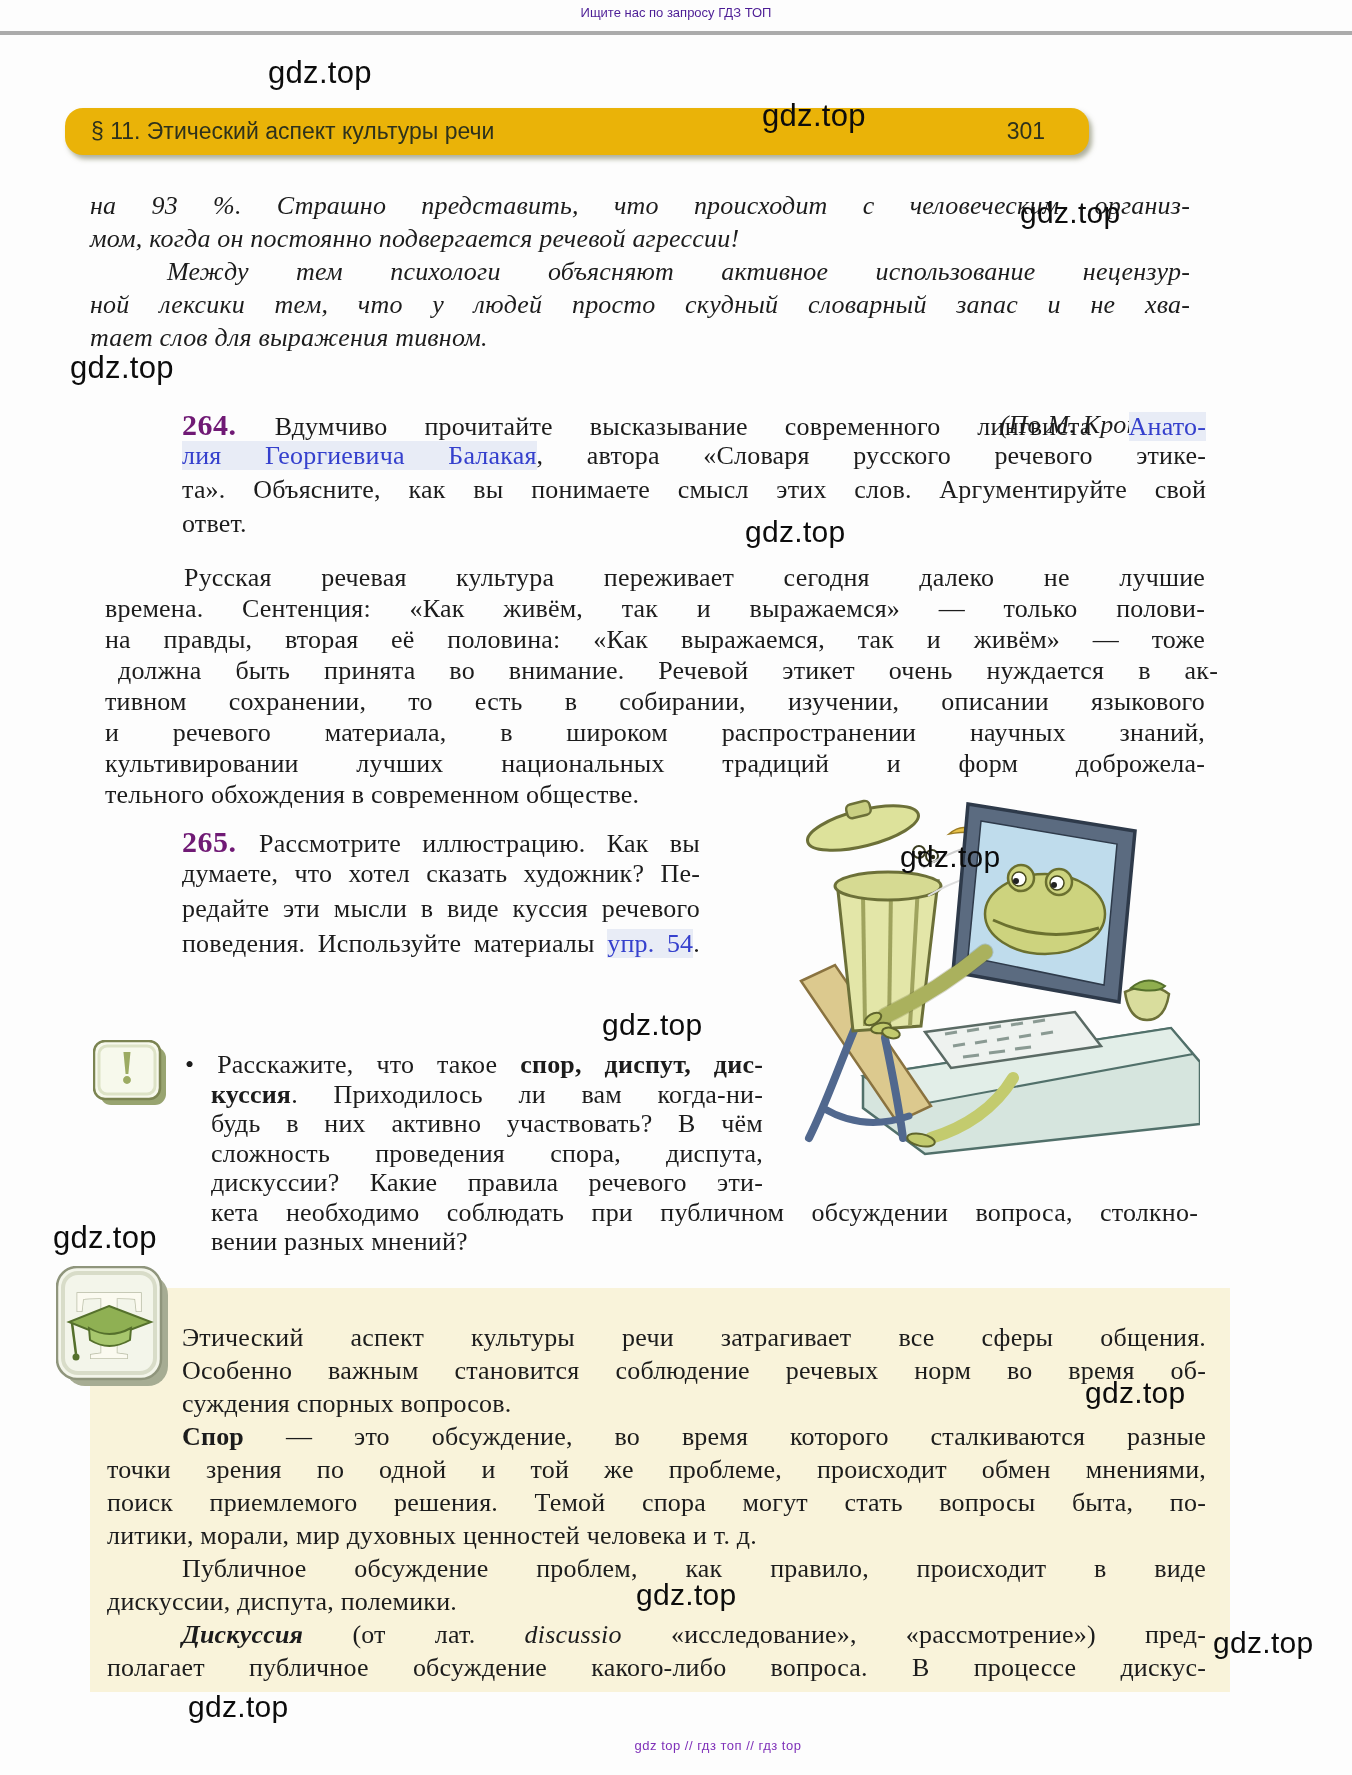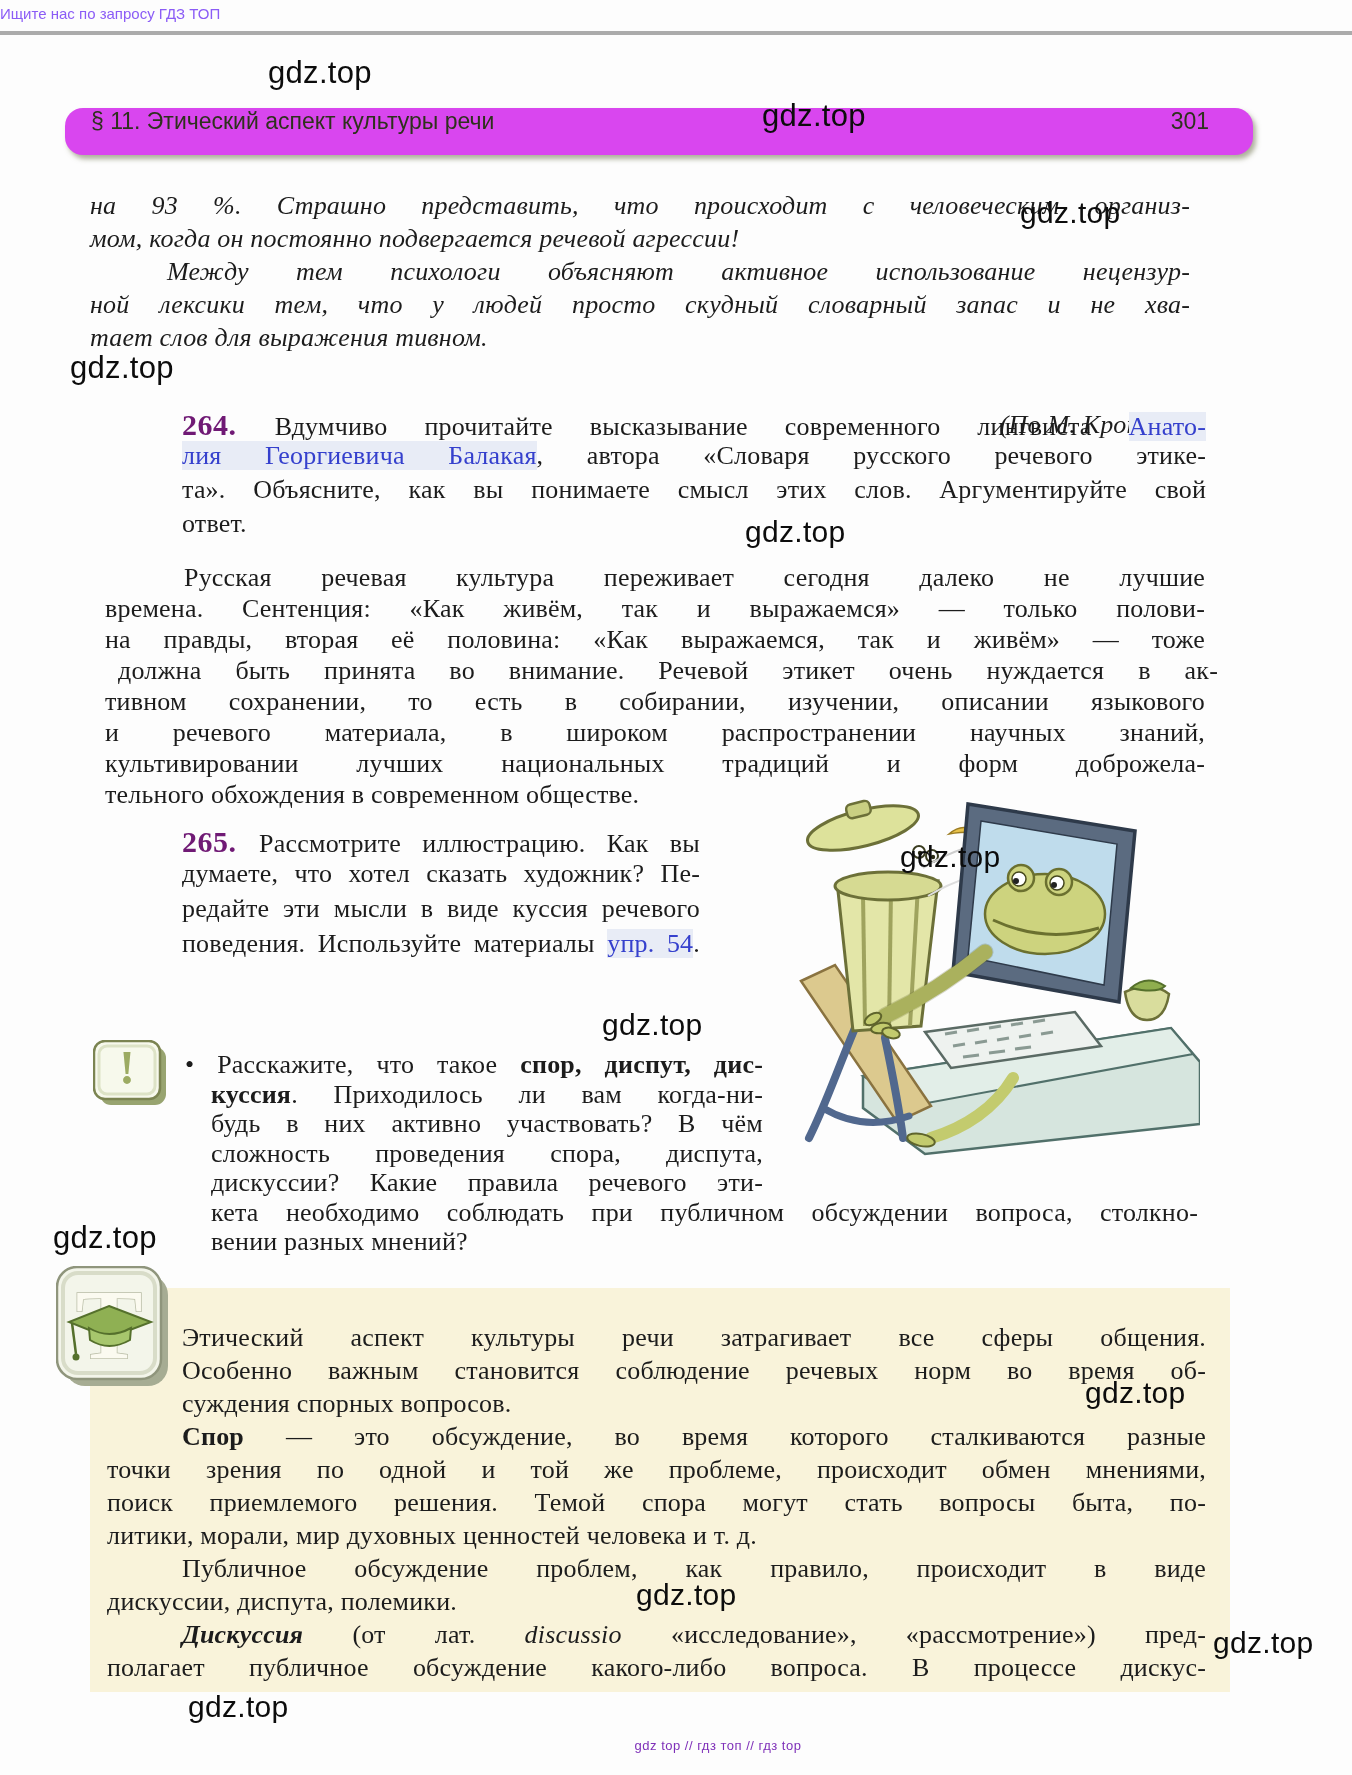--- a/index.html
+++ b/index.html
@@ -1,28 +1,28 @@
 <!DOCTYPE html>
 <html><head>
 <meta charset="utf-8">
 <style>
   html,body{margin:0;padding:0;background:#ffffff;}
   .page{position:relative;width:1352px;height:1775px;background:#fdfdfd;overflow:hidden;
         font-family:"Liberation Serif",serif;}
   
-  .top-note{position:absolute;top:5px;left:0;width:100%;
-            font-family:"Liberation Sans",sans-serif;font-size:15px;font-weight:500;color:#8b5cf6;}
+  .top-note{position:absolute;top:5px;left:0;width:100%;text-align:center;
+            font-family:"Liberation Sans",sans-serif;font-size:13px;font-weight:500;color:#4c1d95;}
   .top-rule{position:absolute;top:31px;left:0;width:100%;height:4px;background:#ababab;}
   
   .wm{position:absolute;font-family:"Liberation Sans",sans-serif;font-weight:500;color:#0c0c0c;
       font-size:30px;letter-spacing:.3px;white-space:nowrap;z-index:30;}
   
-  .hdr{position:absolute;left:65px;top:108px;width:1188px;height:47px;background:#d946ef;
+  .hdr{position:absolute;left:65px;top:108px;width:1024px;height:47px;background:#eab308;
        border-radius:18px;box-shadow:3px 4px 5px rgba(95,100,60,.5);z-index:5;
-       display:flex;font-family:"Liberation Sans",sans-serif;color:#2e321c;}
+       display:flex;align-items:center;font-family:"Liberation Sans",sans-serif;color:#2e321c;}
   .hdr .ttl{font-size:23px;padding-left:26px;flex:1;}
   .hdr .pg{font-size:23px;padding-right:44px;}
   
   .tblock{position:absolute;font-size:26px;color:#1c1c1c;letter-spacing:.2px;line-height:1.25;z-index:4;}
   .ln{position:absolute;text-align:justify;text-align-last:justify;}
   .ln.end{text-align-last:left;}
   .ln.ar{text-align-last:right;}
   .b{font-weight:bold;}
   .i{font-style:italic;}
   .bi{font-weight:bold;font-style:italic;}

